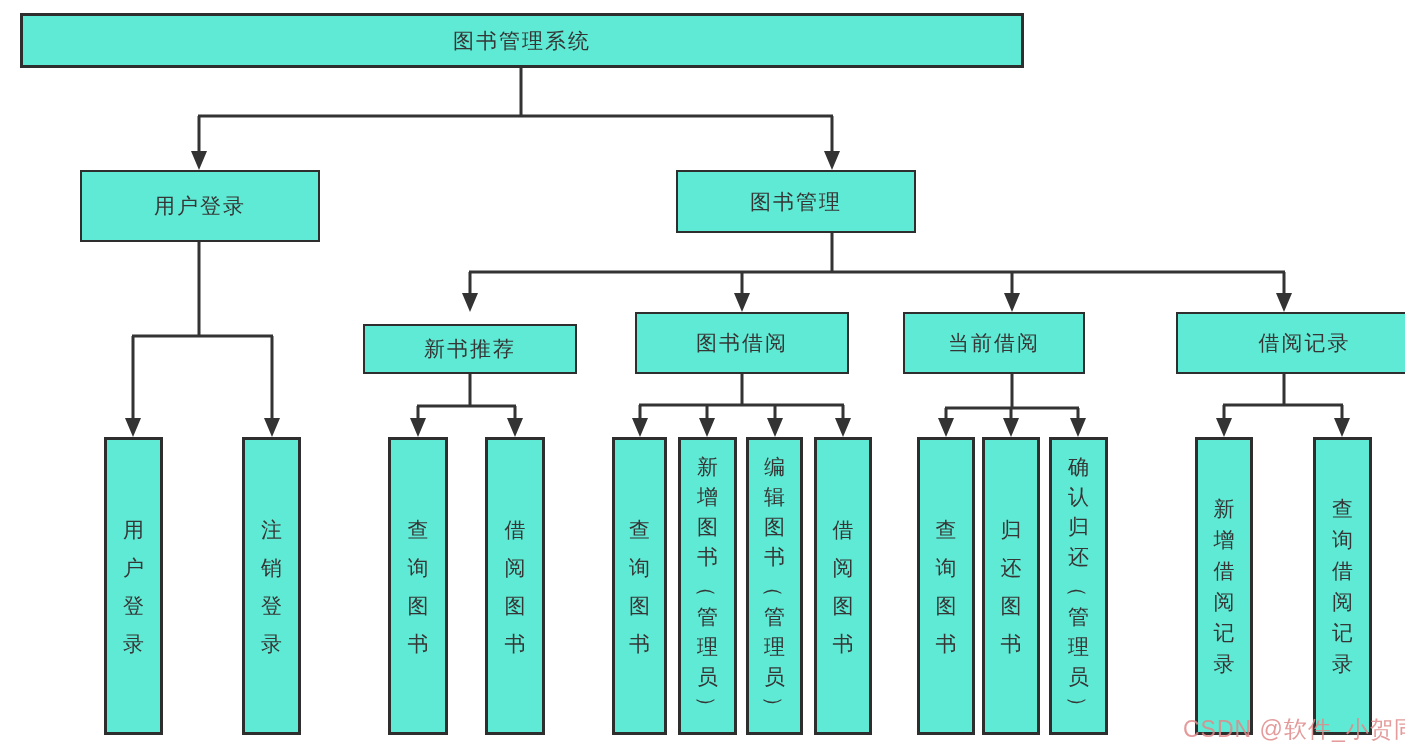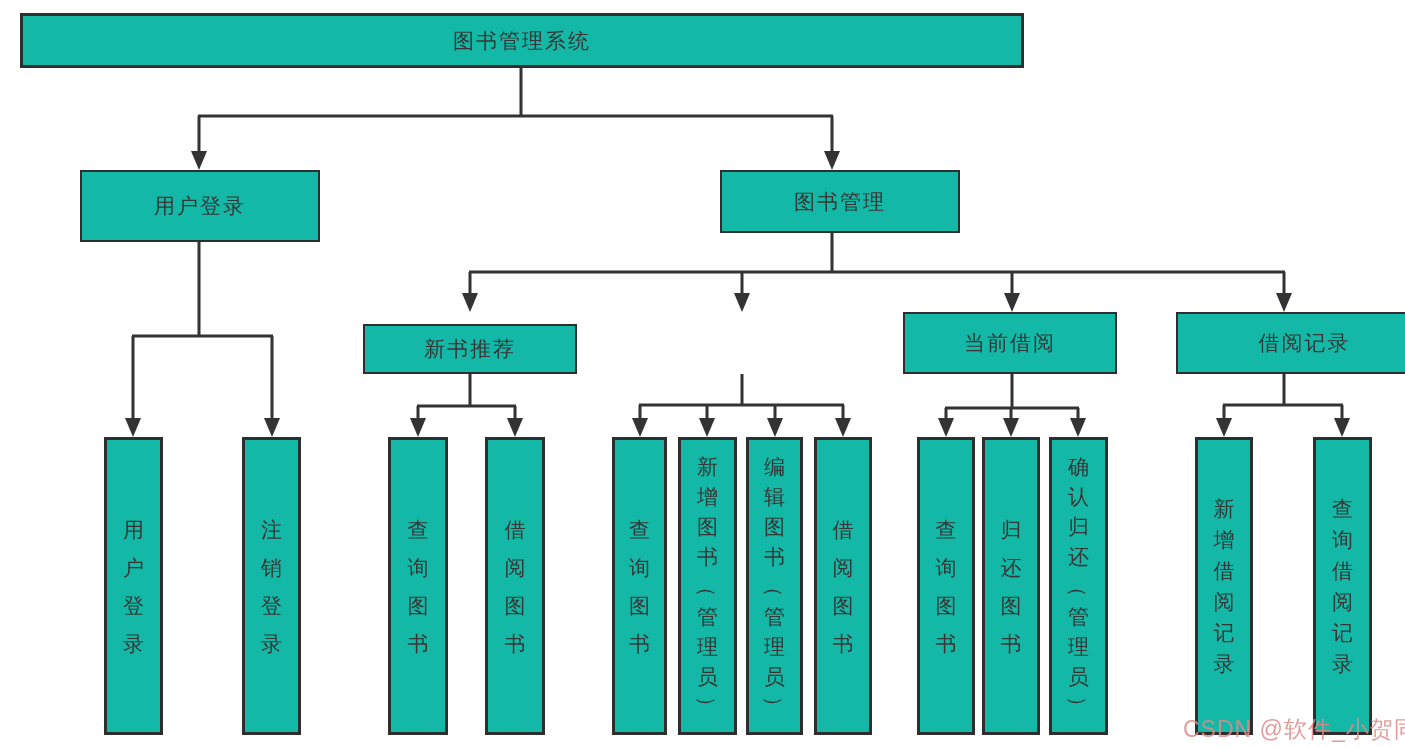--- a/index.html
+++ b/index.html
@@ -11,21 +11,21 @@
     color:#363636;
     overflow:hidden;
   }
   .connector-layer{
     position:absolute;left:0;top:0;z-index:0;
   }
   .box{
     position:absolute;
     box-sizing:border-box;
     border:2px solid #2e2e2e;
-    background:#14b8a6;
+    background:#5eead4;
     display:flex;align-items:center;justify-content:center;
     font-size:21px;letter-spacing:2px;
     z-index:1;
   }
   .root{border-width:3px;}
   .leaf{
     top:437px;height:298px;
     border-width:3px;
   }
   .vtext{
@@ -71,28 +71,31 @@
              M1216 418 L1232 418 L1224 437 Z M1334 418 L1350 418 L1342 437 Z"></path>
   </svg>
 
   <div class="box root" style="left:20px;top:13px;width:1004px;height:55px">
     <span>图书管理系统</span>
   </div>
 
   <div class="box" style="left:80px;top:170px;width:240px;height:72px">
     <span>用户登录</span>
   </div>
-  <div class="box" style="left:720px;top:170px;width:240px;height:63px">
+  <div class="box" style="left:676px;top:170px;width:240px;height:63px">
     <span>图书管理</span>
   </div>
 
   <div class="box" style="left:363px;top:324px;width:214px;height:50px">
     <span>新书推荐</span>
   </div>
-  <div class="box" style="left:903px;top:312px;width:214px;height:62px">
+  <div class="box" style="left:635px;top:312px;width:214px;height:62px">
+    <span>图书借阅</span>
+  </div>
+  <div class="box" style="left:903px;top:312px;width:182px;height:62px">
     <span>当前借阅</span>
   </div>
   <div class="box" style="left:1176px;top:312px;width:257px;height:62px">
     <span>借阅记录</span>
   </div>
 
   <div class="box leaf" style="left:104px;width:59px">
     <div class="vtext" style="gap: 17px;">
         <span>用</span>
         <span>户</span>

